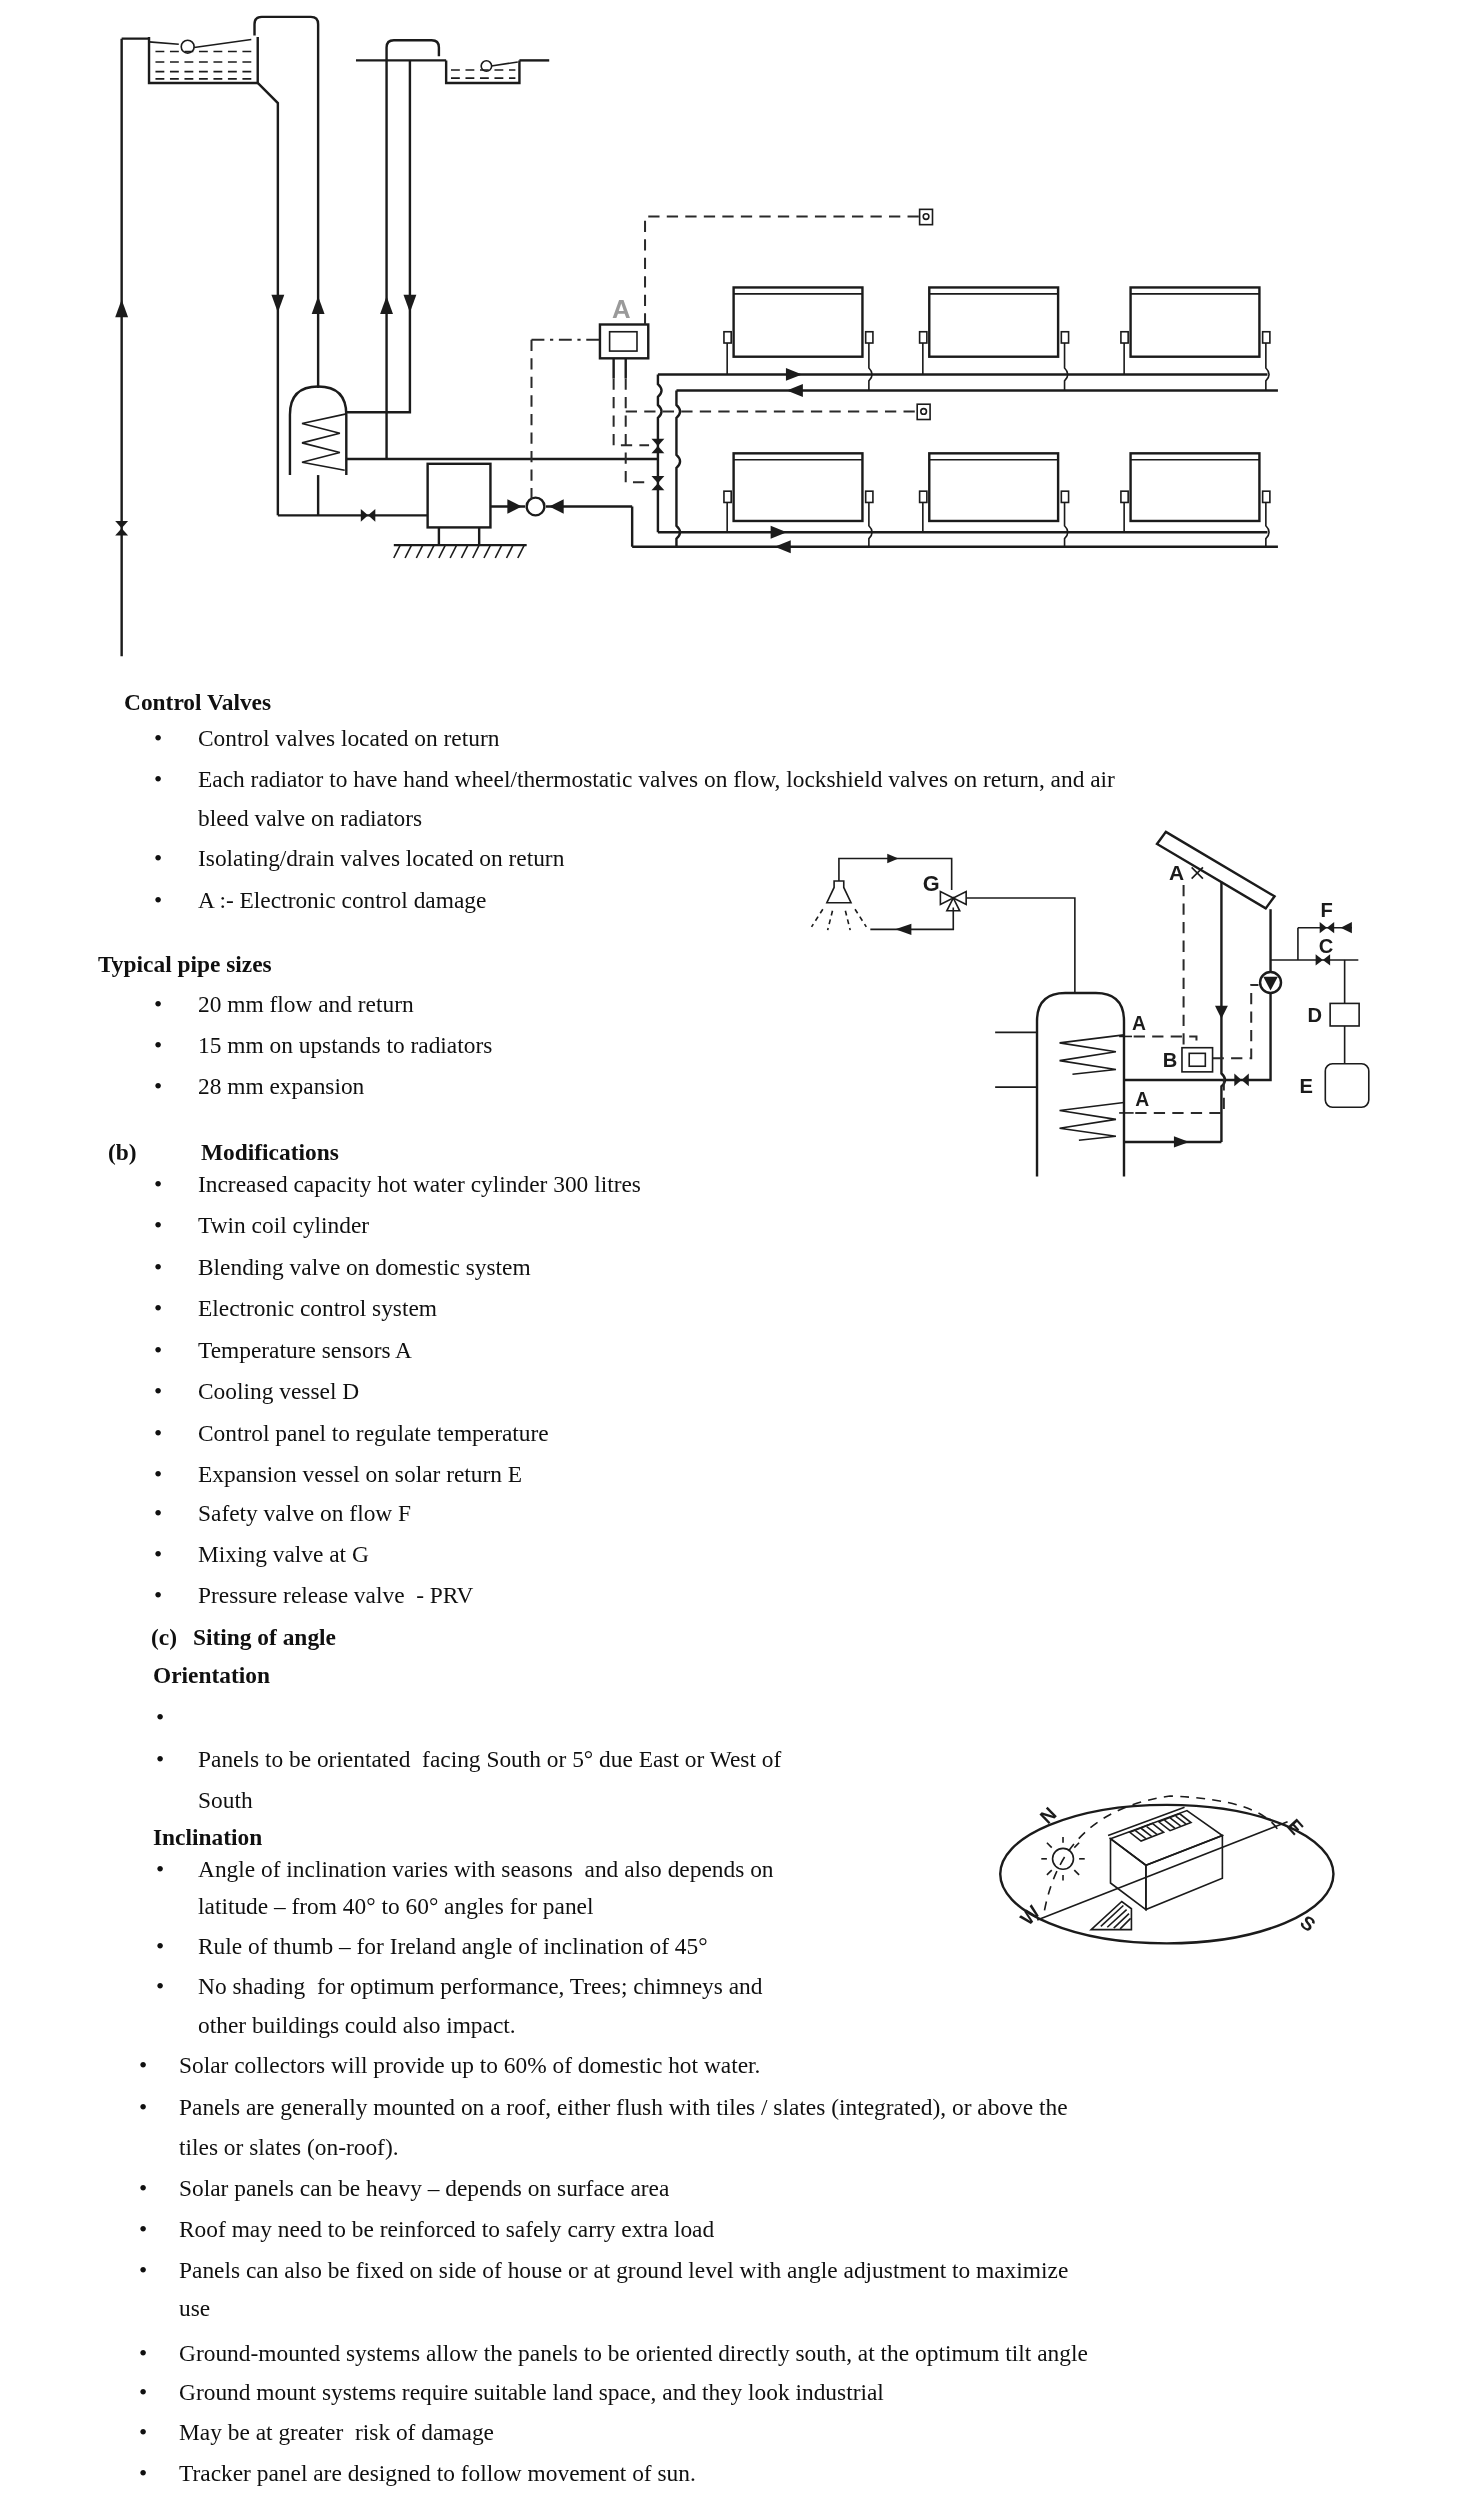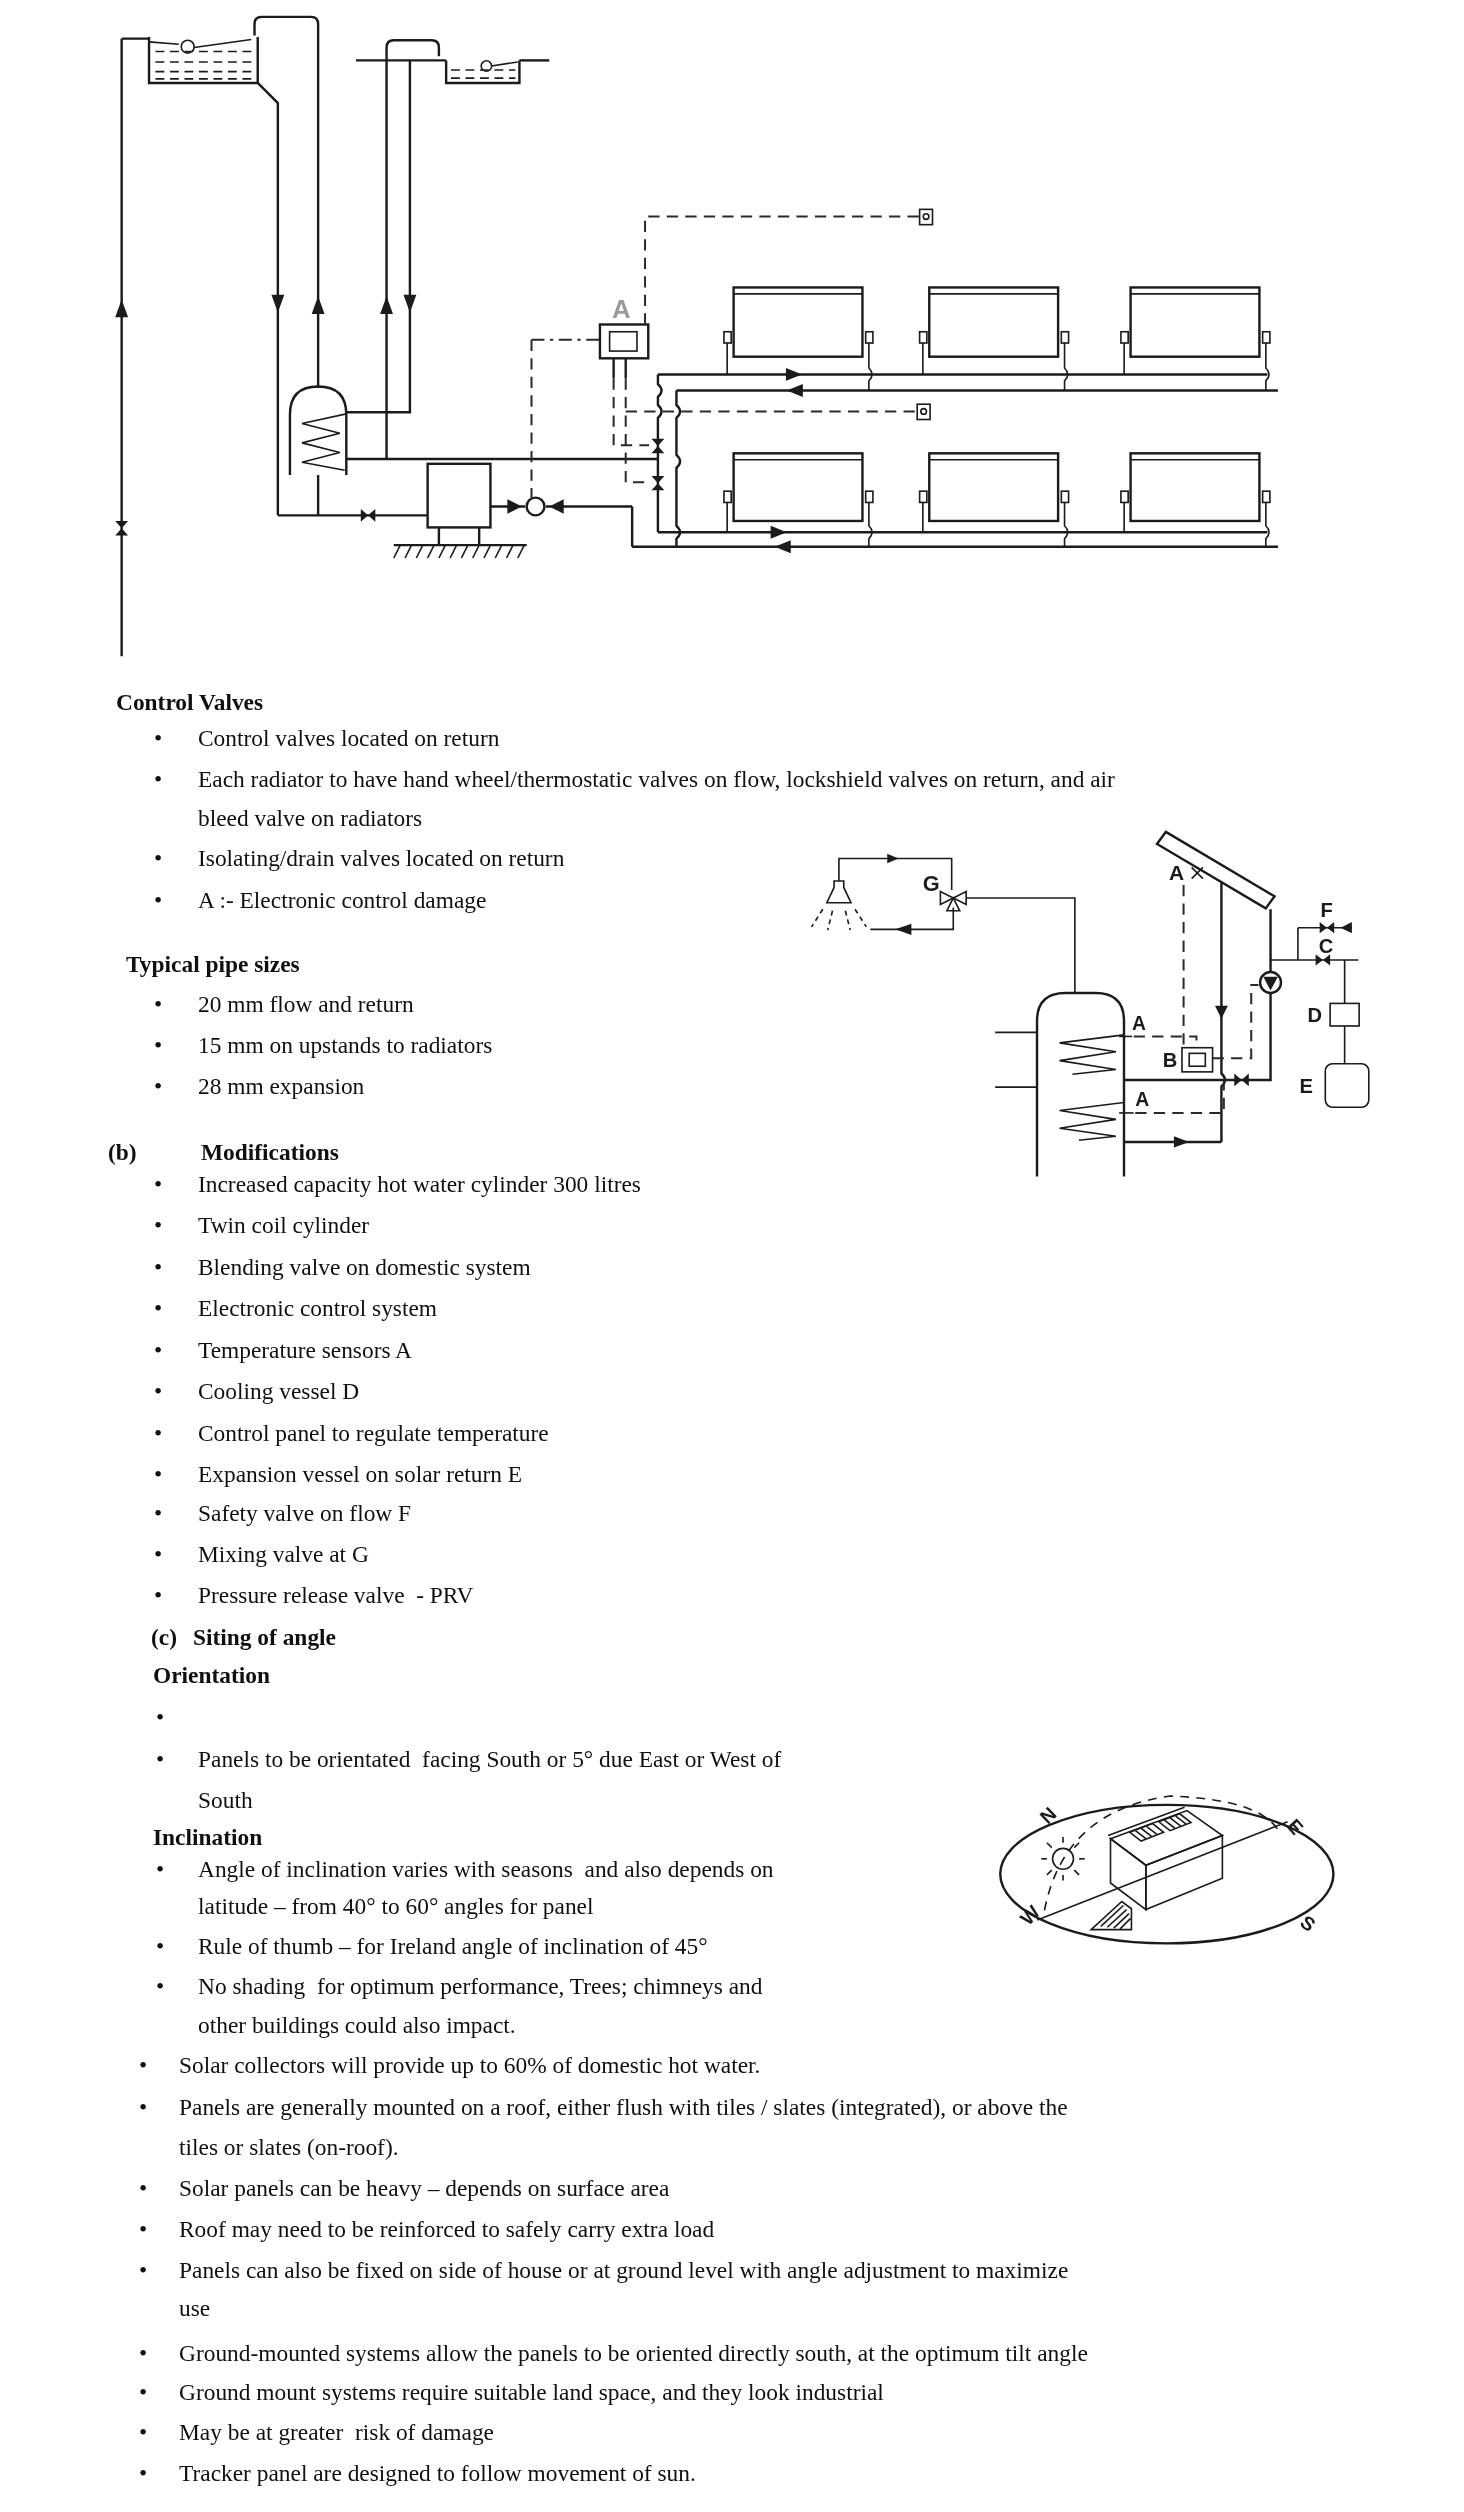--- a/index.html
+++ b/index.html
@@ -351,28 +351,28 @@
     <g class="svgtext" font-size="24" font-weight="bold" fill="#1b1b1b">
       <text x="1300" y="2266" transform="rotate(-44 1300 2266)">N</text>
       <text x="1596" y="2268" transform="rotate(48 1596 2268)">E</text>
       <text x="1612" y="2390" transform="rotate(38 1612 2390)">S</text>
       <text x="1276" y="2392" transform="rotate(-46 1276 2392)">W</text>
     </g>
   </svg>
 
   <div>
 
-    <div class="ln" style="top:682px"><span class="lab" style="left:116px">Control Valves</span></div>
+    <div class="ln" style="top:682px"><span class="lab" style="left:124px">Control Valves</span></div>
     <div class="ln" style="top:718px"><span class="b">•</span><span class="t">Control valves located on return</span></div>
     <div class="ln" style="top:759px"><span class="b">•</span><span class="t">Each radiator to have hand wheel/thermostatic valves on flow, lockshield valves on return, and air</span></div>
     <div class="ln" style="top:798px"><span class="t">bleed valve on radiators</span></div>
     <div class="ln" style="top:838px"><span class="b">•</span><span class="t">Isolating/drain valves located on return</span></div>
     <div class="ln" style="top:880px"><span class="b">•</span><span class="t">A :- Electronic control damage</span></div>
 
-    <div class="ln" style="top:944px"><span class="lab" style="left:126px">Typical pipe sizes</span></div>
+    <div class="ln" style="top:944px"><span class="lab" style="left:98px">Typical pipe sizes</span></div>
     <div class="ln" style="top:984px"><span class="b">•</span><span class="t">20 mm flow and return</span></div>
     <div class="ln" style="top:1025px"><span class="b">•</span><span class="t">15 mm on upstands to radiators</span></div>
     <div class="ln" style="top:1066px"><span class="b">•</span><span class="t">28 mm expansion</span></div>
 
     <div class="ln" style="top:1132px"><span class="lab" style="left:108px">(b)</span><span class="lab" style="left:201px">Modifications</span></div>
     <div class="ln" style="top:1164px"><span class="b">•</span><span class="t">Increased capacity hot water cylinder 300 litres</span></div>
     <div class="ln" style="top:1205px"><span class="b">•</span><span class="t">Twin coil cylinder</span></div>
     <div class="ln" style="top:1247px"><span class="b">•</span><span class="t">Blending valve on domestic system</span></div>
     <div class="ln" style="top:1288px"><span class="b">•</span><span class="t">Electronic control system</span></div>
     <div class="ln" style="top:1330px"><span class="b">•</span><span class="t">Temperature sensors A</span></div>

